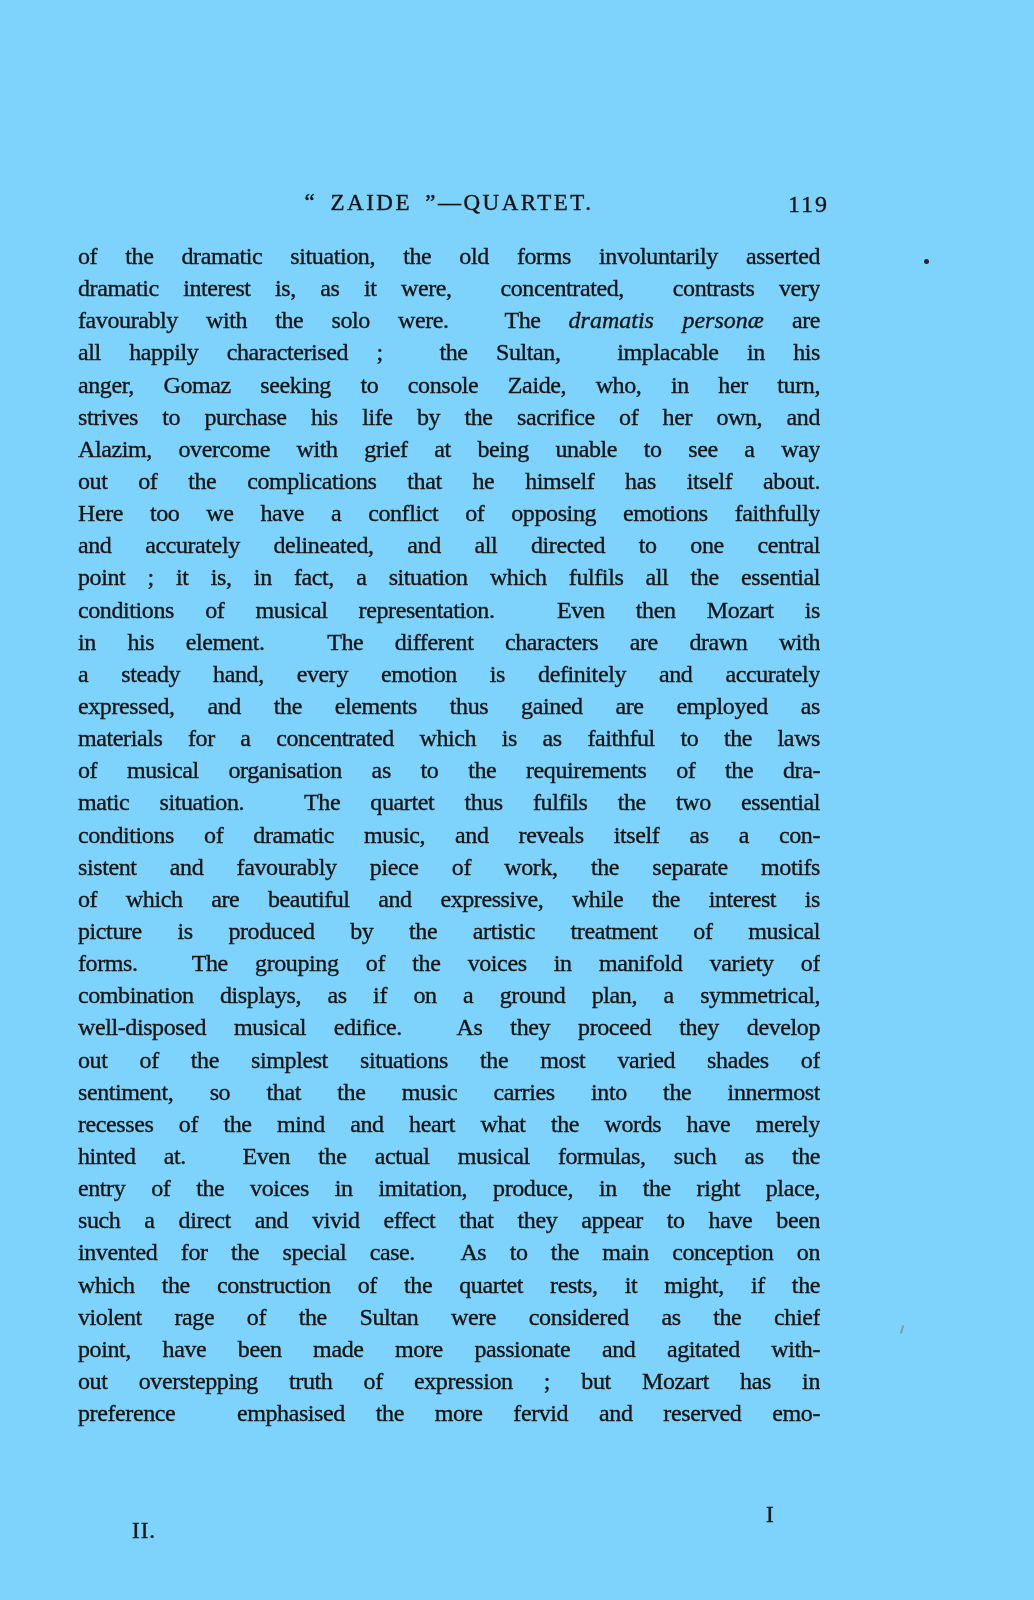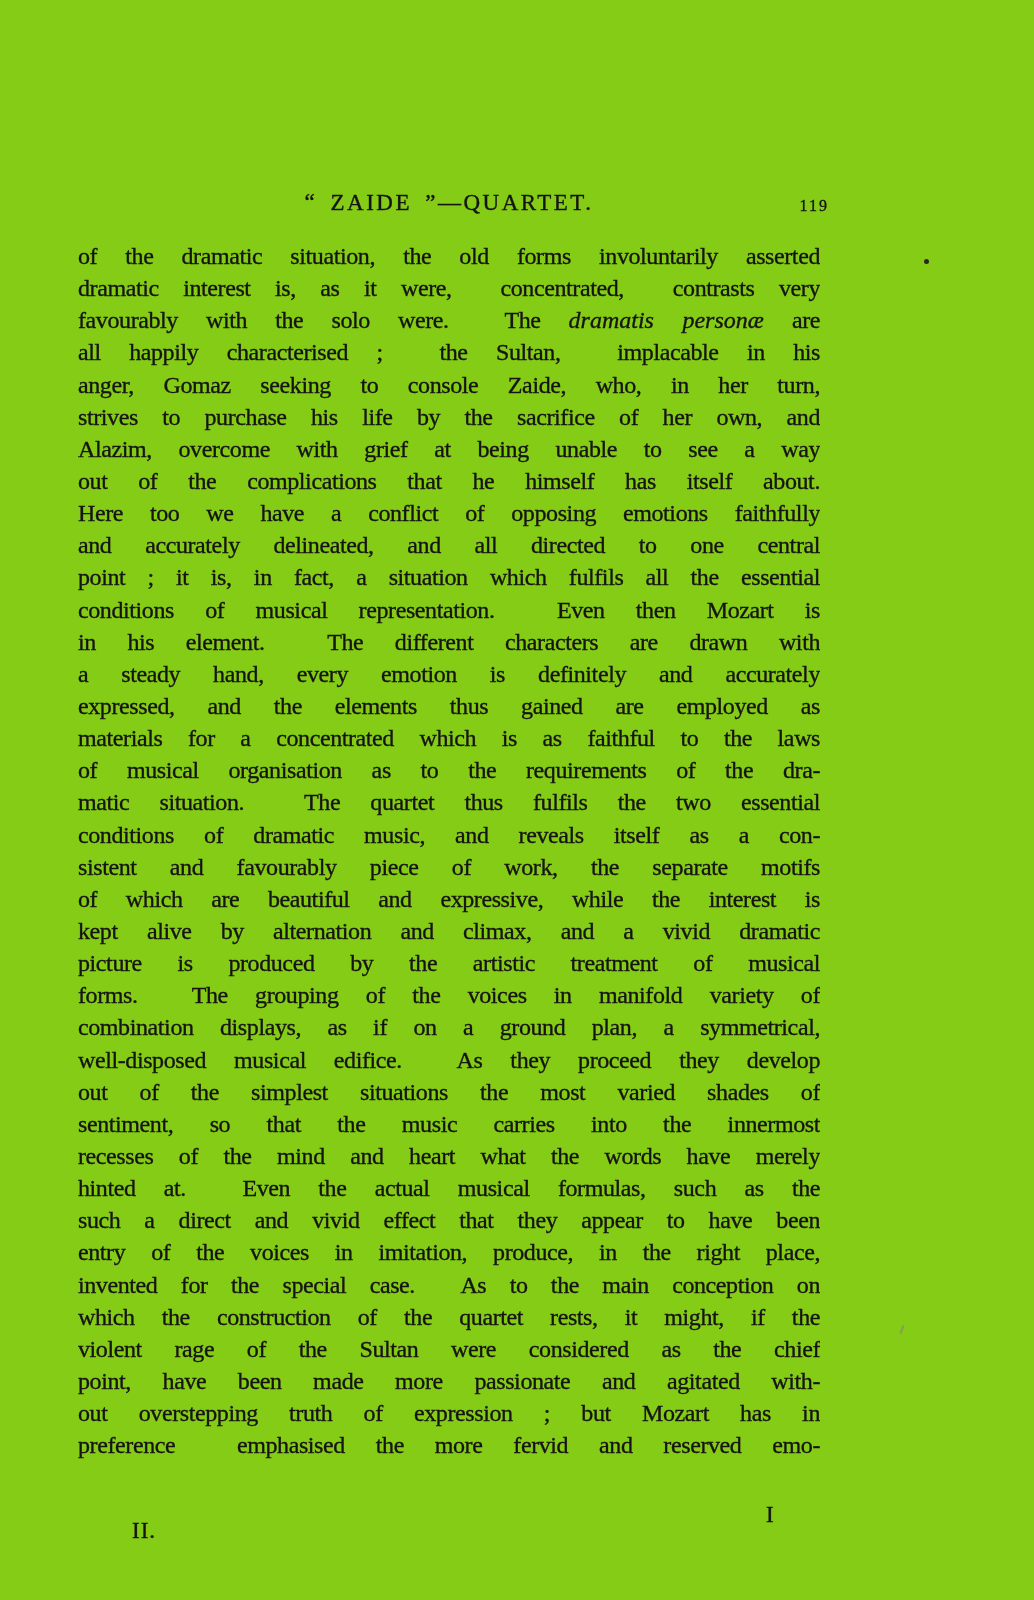--- a/index.html
+++ b/index.html
@@ -1,35 +1,35 @@
 <!DOCTYPE html>
 <html><head>
 <meta charset="utf-8">
 <style>
   html,body { margin:0; padding:0; background:#e9e9e9; }
   .page {
     position:relative;
     width:1034px; height:1600px;
-    background:#84cc16;
+    background:#7dd3fc;
     color:#161413;
     font-family:"Liberation Serif", serif;
     overflow:hidden;
     -webkit-text-stroke:0.35px currentColor; 
     margin:0 auto;
   }
   .pagehead {
     position:absolute; left:78px; top:190px; width:742px; height:30px;
   }
   .running-title {
     display:block; text-align:center;
     font-size:23px; letter-spacing:2.5px; word-spacing:5px;
   }
   .page-number {
-    position:absolute; right:-9px; top:7px;
-    font-size:16px; letter-spacing:2px;
+    position:absolute; right:-9px; top:1px;
+    font-size:24px; letter-spacing:2px;
   }
   .body-text {
     position:absolute; left:78px; top:240px; width:742px;
     font-size:24px; letter-spacing:-0.4px; word-spacing:1.5px;
   }
   .line {
     height:32.15px; line-height:32.15px;
     text-align:justify; text-align-last:justify;
     white-space:pre-wrap; overflow:hidden;
   }
@@ -75,31 +75,30 @@
       <div class="line"><span>conditions of musical representation.  Even then Mozart is</span></div>
       <div class="line"><span>in his element.  The different characters are drawn with</span></div>
       <div class="line"><span>a steady hand, every emotion is definitely and accurately</span></div>
       <div class="line"><span>expressed, and the elements thus gained are employed as</span></div>
       <div class="line"><span>materials for a concentrated which is as faithful to the laws</span></div>
       <div class="line"><span>of musical organisation as to the requirements of the dra-</span></div>
       <div class="line"><span>matic situation.  The quartet thus fulfils the two essential</span></div>
       <div class="line"><span>conditions of dramatic music, and reveals itself as a con-</span></div>
       <div class="line"><span>sistent and favourably piece of work, the separate motifs</span></div>
       <div class="line"><span>of which are beautiful and expressive, while the interest is</span></div>
-      <div class="line"><span>kept alive by alternation and climax, and a vivid dramatic</span></div>
       <div class="line"><span>picture is produced by the artistic treatment of musical</span></div>
       <div class="line"><span>forms.  The grouping of the voices in manifold variety of</span></div>
       <div class="line"><span>combination displays, as if on a ground plan, a symmetrical,</span></div>
       <div class="line"><span>well-disposed musical edifice.  As they proceed they develop</span></div>
       <div class="line"><span>out of the simplest situations the most varied shades of</span></div>
       <div class="line"><span>sentiment, so that the music carries into the innermost</span></div>
       <div class="line"><span>recesses of the mind and heart what the words have merely</span></div>
       <div class="line"><span>hinted at.  Even the actual musical formulas, such as the</span></div>
+      <div class="line"><span>entry of the voices in imitation, produce, in the right place,</span></div>
       <div class="line"><span>such a direct and vivid effect that they appear to have been</span></div>
-      <div class="line"><span>entry of the voices in imitation, produce, in the right place,</span></div>
       <div class="line"><span>invented for the special case.  As to the main conception on</span></div>
       <div class="line"><span>which the construction of the quartet rests, it might, if the</span></div>
       <div class="line"><span>violent rage of the Sultan were considered as the chief</span></div>
       <div class="line"><span>point, have been made more passionate and agitated with-</span></div>
       <div class="line"><span>out overstepping truth of expression ; but Mozart has in</span></div>
       <div class="line"><span>preference  emphasised the more fervid and reserved emo-</span></div>
     </main>
 
   <footer class="pagefoot">
     <span class="volume-mark">II.</span>

